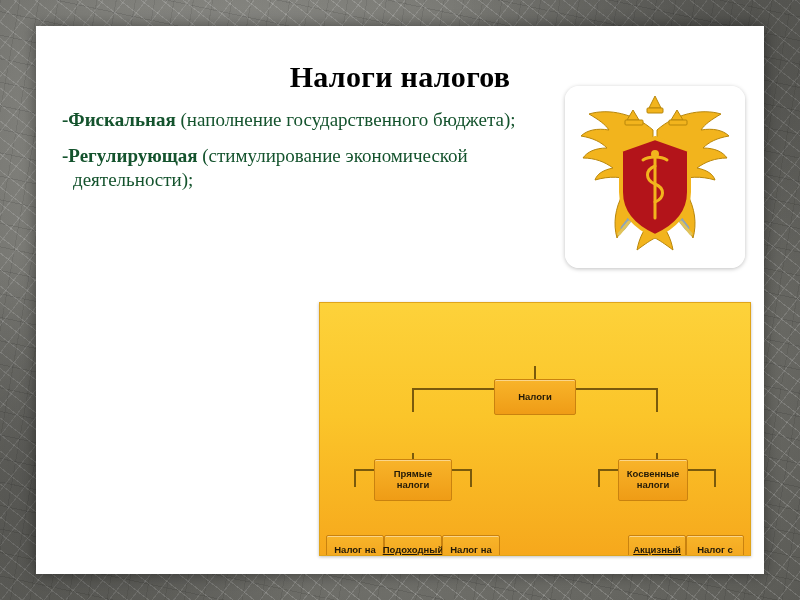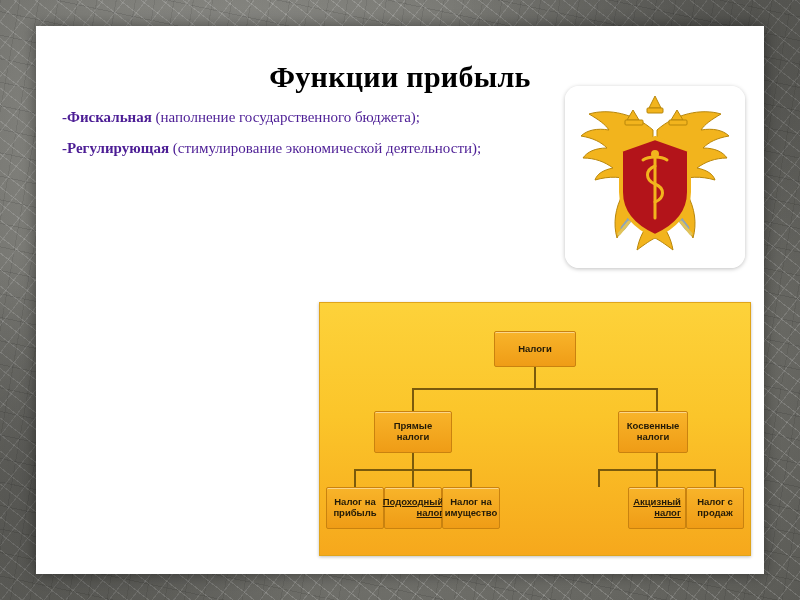--- a/index.html
+++ b/index.html
@@ -33,21 +33,21 @@
   .title{
     position:absolute;left:0;top:34px;width:728px;text-align:center;
     font-size:30px;font-weight:bold;color:#000000;
     font-family:"Liberation Serif", serif;
     letter-spacing:0.3px;
   }
   .bullets{
     position:absolute;left:26px;top:82px;width:500px;
   }
   .bullet{
-    font-size:15px;line-height:1.30;color:#4c1d95;
+    font-size:19px;line-height:1.30;color:#14532d;
     margin-bottom:11px;
     text-indent:-11px;padding-left:11px;
   }
   .bullet .lead{font-weight:bold;}
   .dash{font-weight:bold;}
 
   
   .emblem{
     position:absolute;left:529px;top:60px;width:180px;height:182px;
     background:#ffffff;border-radius:14px;
@@ -71,31 +71,32 @@
     border:1px solid #c9820f;
     border-radius:2px;
     color:#231a08;
     font-family:"Liberation Sans", sans-serif;
     font-size:9.5px;font-weight:bold;
     display:flex;align-items:center;justify-content:center;
     text-align:center;line-height:1.15;
     box-shadow:inset 0 1px 0 rgba(255,255,255,0.45);
     padding:2px;
     box-sizing:border-box;
+    margin-top:48px;
   }
   .node.u{text-decoration:underline;text-align:right;}
   .conn{position:absolute;background:#7a5a0c;}
 </style>
 </head>
 <body>
 
 <div id="slide">
   <div class="card">
 
-    <div class="title">Функции прибыль</div>
+    <div class="title">Налоги налогов</div>
 
     <div class="bullets">
       <div class="bullet">
         <span class="dash">-</span><span class="lead">Фискальная</span><span> (наполнение государственного бюджета);</span>
       </div>
       <div class="bullet">
         <span class="dash">-</span><span class="lead">Регулирующая</span><span> (стимулирование экономической деятельности);</span>
       </div>
     </div>
 

